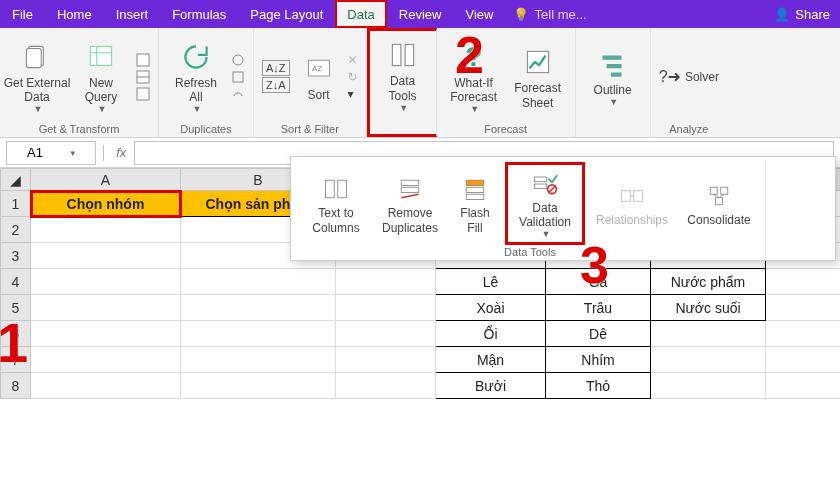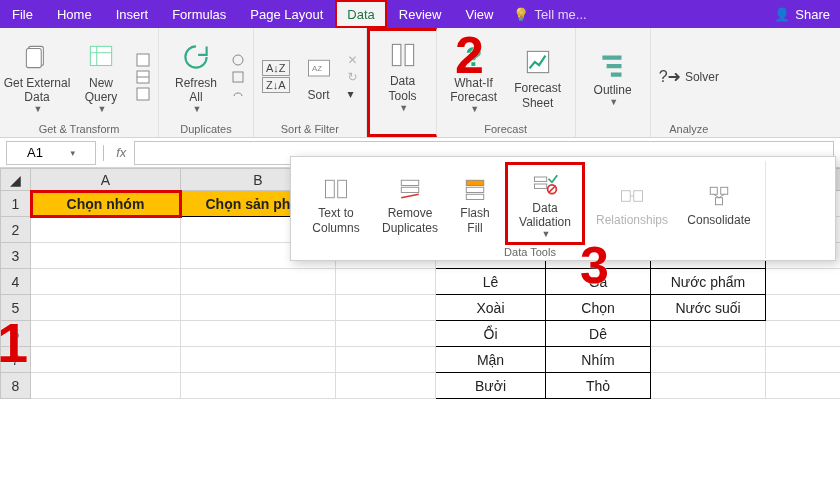--- a/index.html
+++ b/index.html
@@ -468,21 +468,21 @@
     <td class="brd">Gà</td>
     <td class="brd">Nước phẩm</td>
     <td></td>
   </tr>
   <tr>
     <td class="rowhdr">5</td>
     <td></td>
           <td></td>
           <td></td>
     <td class="brd">Xoài</td>
-    <td class="brd">Chọn</td>
+    <td class="brd">Trâu</td>
     <td class="brd">Nước suối</td>
     <td></td>
   </tr>
   <tr>
     <td class="rowhdr">6</td>
     <td></td>
           <td></td>
           <td></td>
     <td class="brd">Ổi</td>
     <td class="brd">Dê</td>

